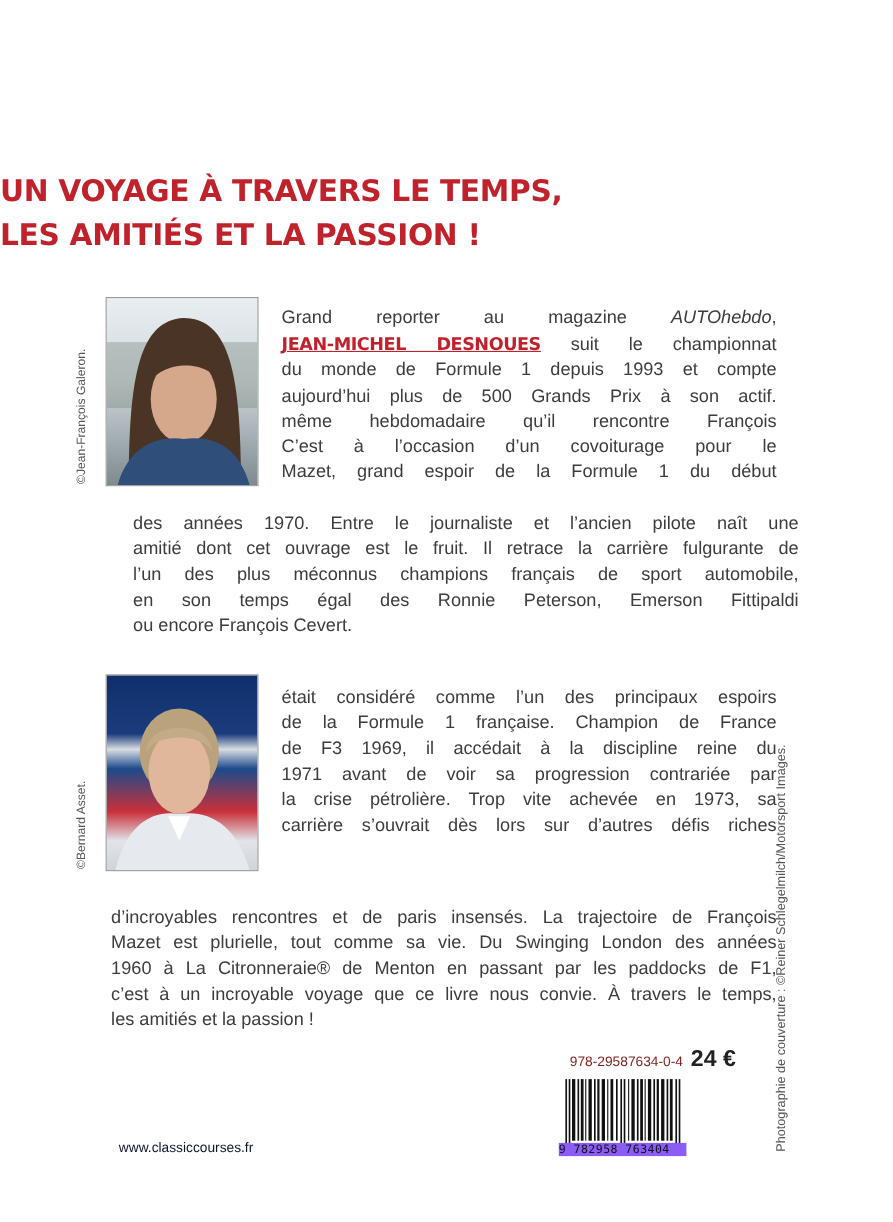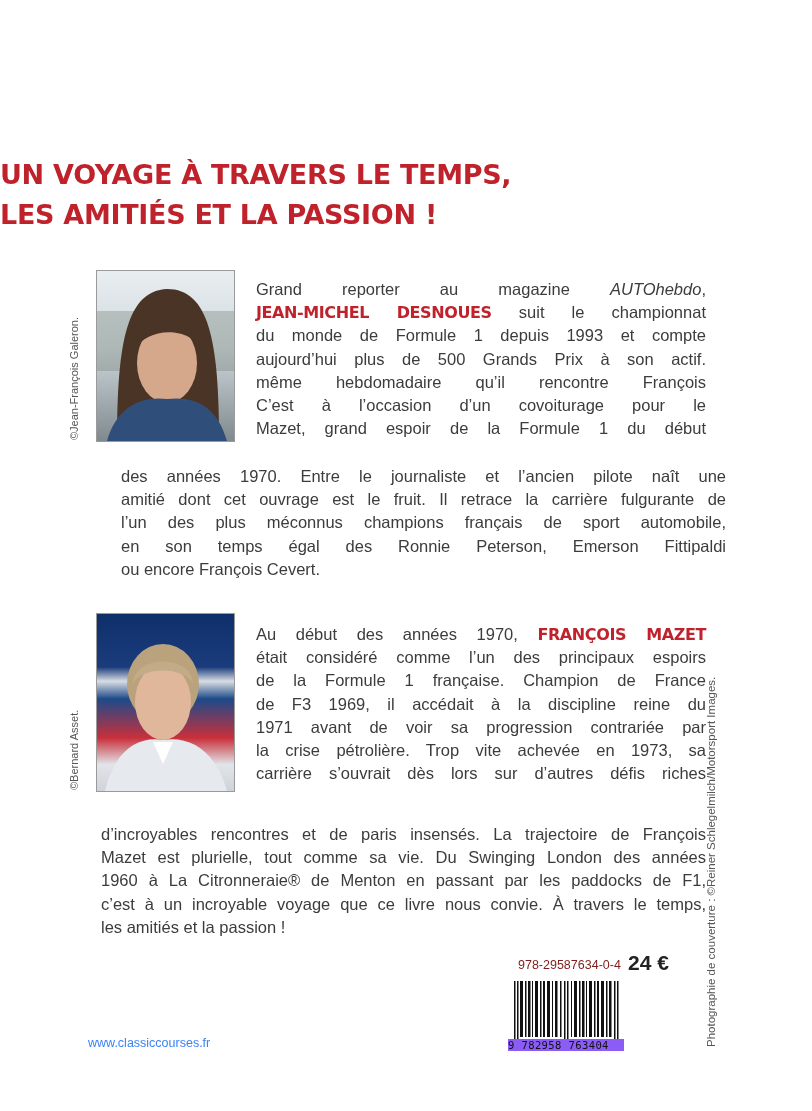--- a/index.html
+++ b/index.html
@@ -19,35 +19,35 @@
 
   .credit-v { position: absolute; font-size: 11px; color: #555; white-space: nowrap;
               transform: rotate(-90deg); transform-origin: left top; }
   .credit1 { left: 68px; top: 440px; }
   .credit2 { left: 68px; top: 790px; }
   .credit-cover { left: 705px; top: 1047px; font-size: 11.5px; }
 
   .para { position: absolute; font-size: 16.5px; line-height: 23.2px; color: #3c3c3c; }
   .para .line { display: block; white-space: nowrap; }
   .just { text-align: justify; text-align-last: justify; }
-  .hl { color: #c0222c; font-family: "DejaVu Sans", sans-serif; font-weight: bold; font-size: 16px; letter-spacing: -0.4px; }
+  .hl { color: #c0222c; font-family: "DejaVu Sans", sans-serif; font-weight: bold; font-size: 16px; letter-spacing: -0.4px; text-decoration: underline; }
   .it { font-style: italic; }
 
   .p1a { left: 256px; top: 278px; width: 450px; }
   .p1b { left: 101px; top: 465px; width: 605px; margin-left: 20px; }
   .p2a { left: 256px; top: 623px; width: 450px; }
   .p2b { left: 101px; top: 795px; width: 605px; margin-top: 28px; }
 
   .isbn-text { position: absolute; left: 518px; top: 958px; font-size: 12.5px; color: #7f1d1d; white-space: nowrap; }
   .price { position: absolute; left: 628px; top: 951px; font-size: 21px; font-weight: bold; color: #222; white-space: nowrap; }
   .barcode { position: absolute; left: 508px; top: 981px; width: 116px; height: 72px; }
   .barcode svg { width: 116px; height: 62px; display: block; }
   .barcode-digits { position: absolute; left: 0; top: 58px; width: 116px; font-family: "DejaVu Sans Mono", monospace;
                     font-size: 10.5px; color: #111; letter-spacing: 0.4px; white-space: nowrap; background: #8b5cf6; }
-  .website { position: absolute; left: 88px; top: 1036px; font-size: 12.5px; color: #3b82f6; white-space: nowrap; }
+  .website { position: absolute; left: 108px; top: 1036px; font-size: 12.5px; color: #0f172a; white-space: nowrap; }
 </style>
 </head>
 <body>
 
 <div class="title">
   <div>UN VOYAGE À TRAVERS LE TEMPS,</div>
   <div>LES AMITIÉS ET LA PASSION !</div>
 </div>
 
 <div class="photo photo1" title="Portrait of Jean-Michel Desnoues">
@@ -83,21 +83,20 @@
     <ellipse cx="66" cy="70" rx="36" ry="40" fill="#b9a27c"></ellipse>
     <ellipse cx="66" cy="88" rx="28" ry="38" fill="#e1b79b"></ellipse>
     <path d="M36 70 C36 40, 96 40, 96 70 C88 52, 44 52, 36 70 Z" fill="#c2ab86"></path>
     <path d="M8 177 C18 135, 42 122, 66 126 C92 122, 118 135, 130 177 Z" fill="#e6e9ee"></path>
     <path d="M56 128 L66 150 L76 128 Z" fill="#ffffff"></path>
   </svg>
 </div>
 <div class="credit-v credit2">©Bernard Asset.</div>
 
 <div class="para p2a">
-  <span class="line just"><span>Au début des années 1970, </span><span class="hl">FRANÇOIS MAZET</span></span>
   <span class="line just">était considéré comme l’un des principaux espoirs</span>
   <span class="line just">de la Formule 1 française. Champion de France</span>
   <span class="line just">de F3 1969, il accédait à la discipline reine du</span>
   <span class="line just">1971 avant de voir sa progression contrariée par</span>
   <span class="line just">la crise pétrolière. Trop vite achevée en 1973, sa</span>
   <span class="line just">carrière s’ouvrait dès lors sur d’autres défis riches</span>
 </div>
 <div class="para p2b">
   <span class="line just">d’incroyables rencontres et de paris insensés. La trajectoire de François</span>
   <span class="line just">Mazet est plurielle, tout comme sa vie. Du Swinging London des années</span>

